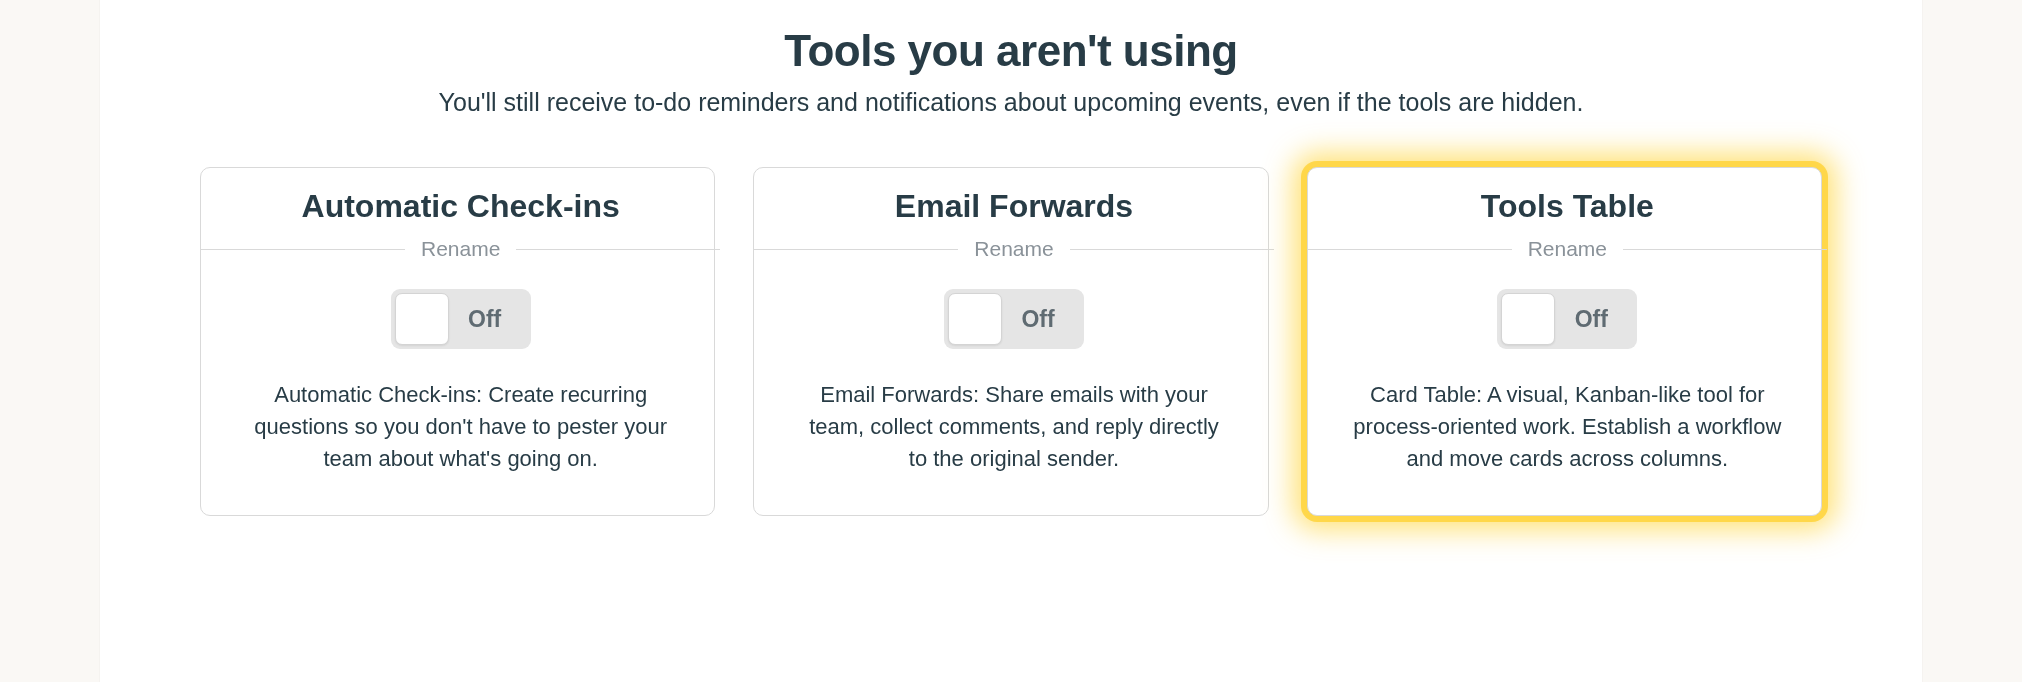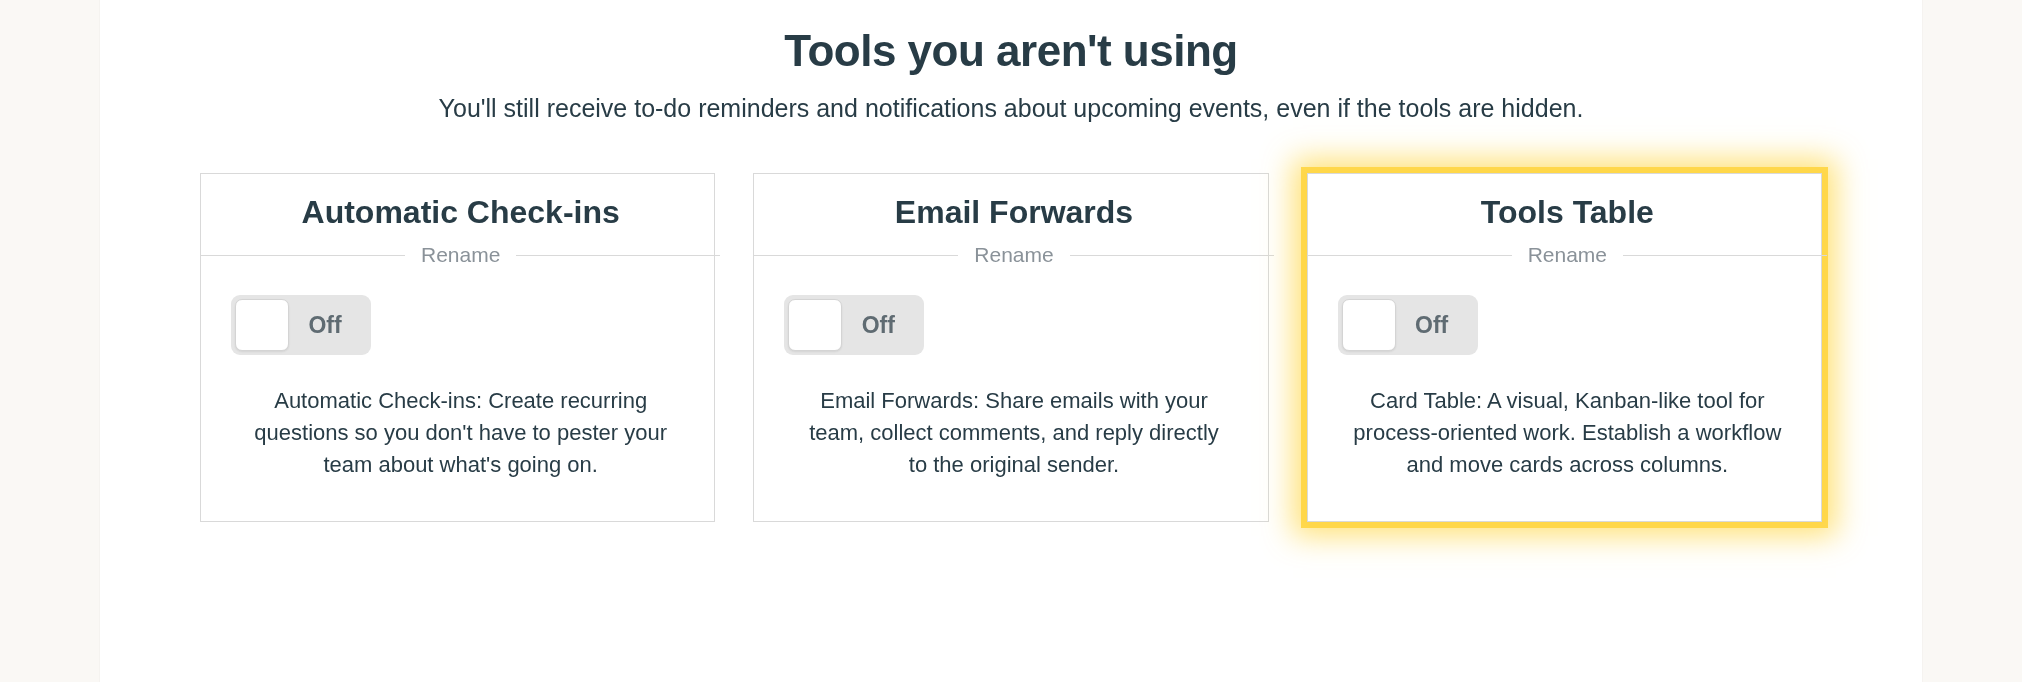--- a/index.html
+++ b/index.html
@@ -24,41 +24,41 @@
       min-height: 682px;
       padding-top: 26px;
       box-shadow: 0 0 0 1px rgba(0,0,0,0.02);
     }
     .heading {
       font-size: 44px;
       font-weight: 700;
       text-align: center;
       color: #283c46;
       letter-spacing: -0.5px;
-      margin-bottom: 18px;
+      margin-bottom: 12px;
     }
     .subheading {
       font-size: 25px;
       font-weight: 400;
       text-align: center;
       color: #283c46;
       margin-bottom: 50px;
       padding: 0 30px;
     }
     .grid {
       display: flex;
       justify-content: center;
       gap: 38px;
       padding: 0 100px;
       margin-bottom: 60px;
     }
     .card {
       width: 530px;
       border: 1px solid #d9d9d9;
-      border-radius: 0;
+      border-radius: 10px;
       background: #ffffff;
       padding: 20px 24px 40px 30px;
       text-align: center;
       position: relative;
     }
     .card.highlighted {
       box-shadow: 0 0 0 6px rgba(255,213,64,0.9), 0 0 28px 14px rgba(255,213,64,0.7);
     }
     .card-title {
       font-size: 32px;
@@ -79,20 +79,21 @@
       height: 1px;
       background: #d9d9d9;
     }
     .rename-sep span {
       padding: 0 16px;
       font-size: 21px;
       color: #8a9299;
     }
     .toggle-wrap {
       display: flex;
+      justify-content: center;
       margin-bottom: 30px;
     }
     .toggle {
       display: inline-flex;
       align-items: center;
       background: #e5e5e5;
       border-radius: 9px;
       height: 60px;
       width: 140px;
       position: relative;

